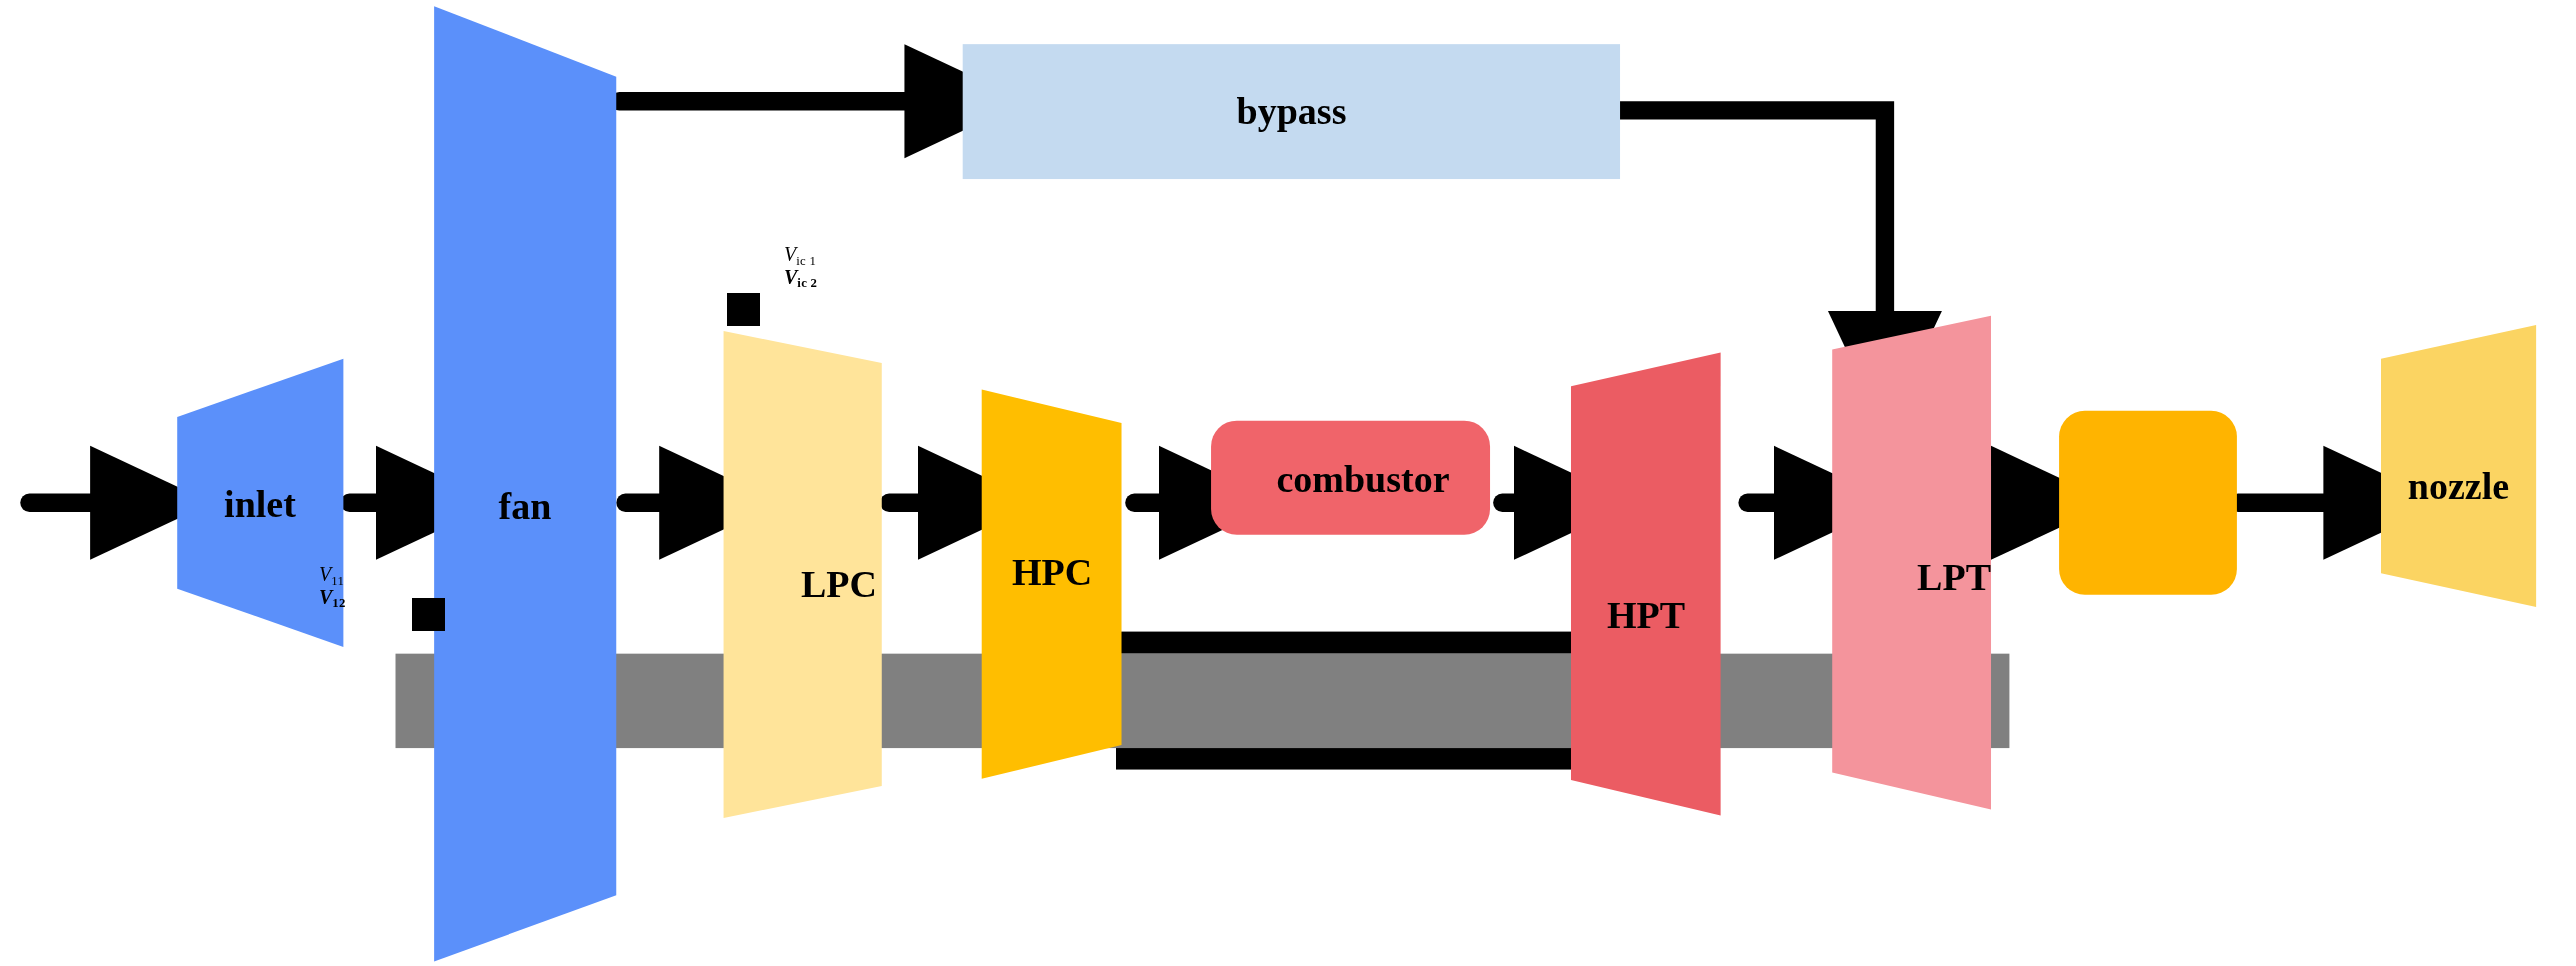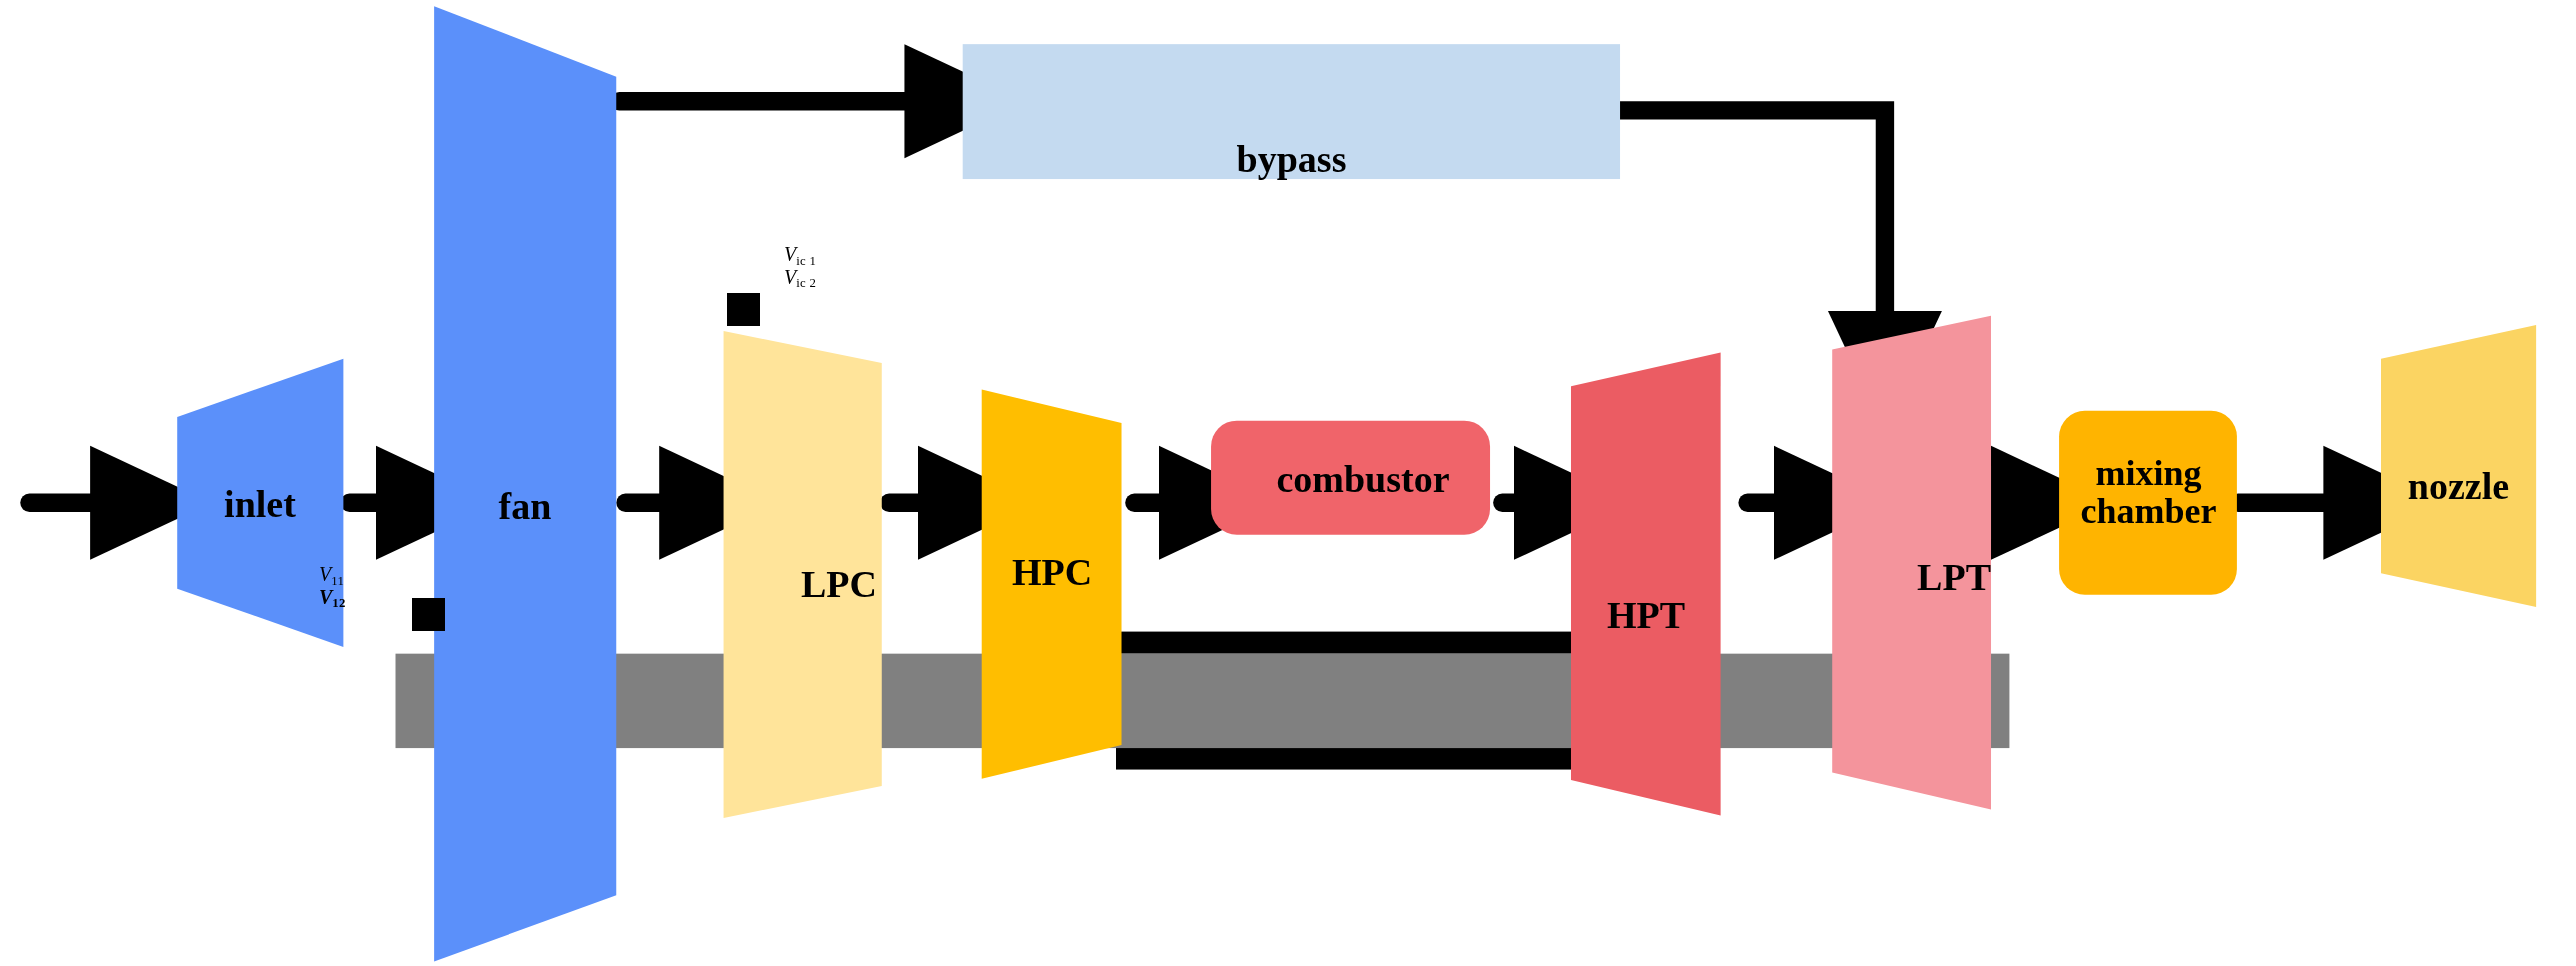--- a/index.html
+++ b/index.html
@@ -76,53 +76,49 @@
     <rect x="3358" y="670" width="290" height="300" rx="42" ry="42" fill="#FFB400"></rect>
 
     <polygon points="3883,585 4136,530 4136,990 3883,935" fill="#FBD462"></polygon>
 
   </svg>
 
   <div class="lbl l-big" style="left:177px;top:484px;width:166px;">inlet</div>
 
   <div class="lbl l-big" style="left:434px;top:466px;width:182px;margin-top:20px;">fan</div>
 
-  <div class="lbl l-big" style="left:963px;top:91px;width:657px;margin-top:48px;">bypass</div>
+  <div class="lbl l-big" style="left:963px;top:91px;width:657px;">bypass</div>
 
   <div class="lbl l-big" style="left:724px;top:564px;width:158px;padding-left:36px;">LPC</div>
 
   <div class="lbl l-big" style="left:982px;top:552px;width:140px;">HPC</div>
 
   <div class="lbl l-big" style="left:1211px;top:459px;width:304px;">combustor</div>
 
   <div class="lbl l-big" style="left:1571px;top:595px;width:150px;">HPT</div>
 
   <div class="lbl l-big" style="left:1832px;top:557px;width:159px;text-align:right;">LPT</div>
 
-  <div class="lbl l-mid" style="left:2035px;top:454px;width:227px;">
-    <span>mixing</span><br>
-    <span>chamber</span>
-  </div>
 
   <div class="lbl l-big" style="left:2381px;top:466px;width:155px;">nozzle</div>
 
   <div class="vlbl" style="left:319px;top:564px;">
     <div>
       <i>V</i><sub>11</sub>
     </div>
     <div style="margin-top:2.5px;font-weight:bold;">
       <i>V</i><sub>12</sub>
     </div>
   </div>
   <div class="sq" style="left:412px;top:598px;width:33px;height:33px;"></div>
 
   <div class="vlbl" style="left:784px;top:244px;">
     <div>
       <i>V</i><sub>ic 1</sub>
     </div>
-    <div style="margin-top:2.5px;">
+    <div style="margin-top:2.5px;font-weight:bold;">
       <i>V</i><sub>ic 2</sub>
     </div>
   </div>
   <div class="sq" style="left:727px;top:293px;width:33px;height:33px;"></div>
 
 </div>
 
 
 </body></html>

